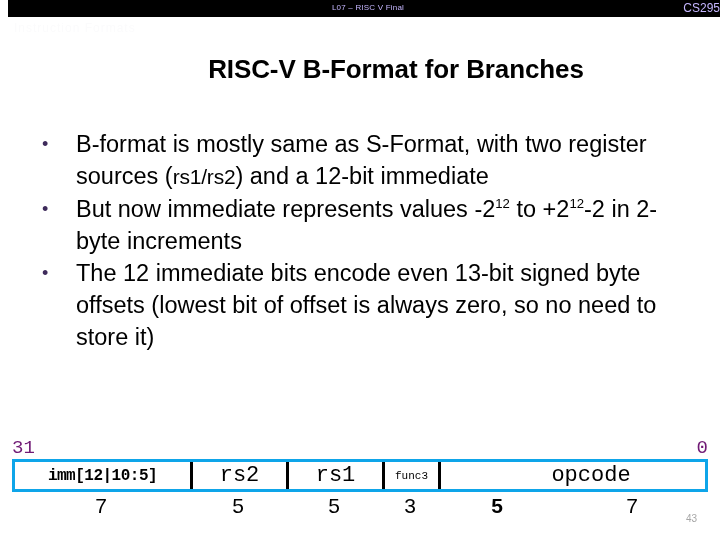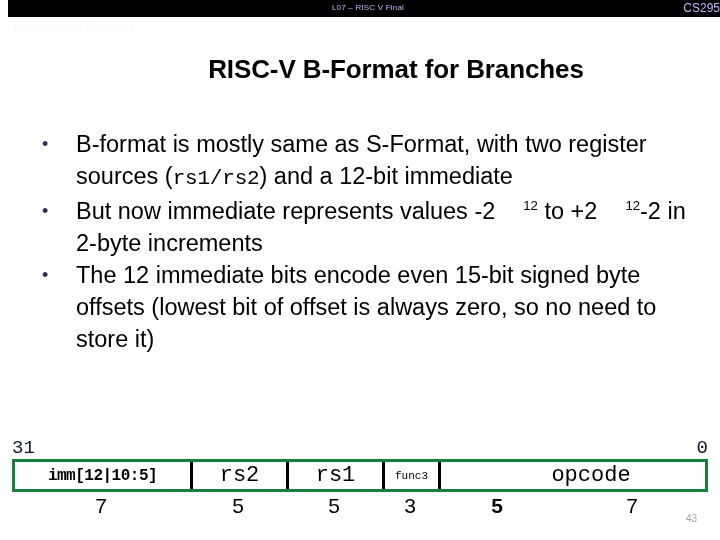--- a/index.html
+++ b/index.html
@@ -92,54 +92,53 @@
     color: #3E2B5B;
     font-size: 18px;
     line-height: 32px;
     box-sizing: border-box;
   }
   .bullet-text {
     flex: 1 1 auto;
     padding-left: 12px;
   }
   .mono {
-    font-family: Liberation Mono, monospace;
+    font-family: Liberation Sans, sans-serif;
     font-size: 21px;
     letter-spacing: -0.2px;
     margin-top: 32px;
   }
   sup {
     font-size: 0.56em;
     vertical-align: super;
     line-height: 0;
-    margin-left: 28px;
   }
 
   
   .fig {
     position: absolute;
     left: 12px;
     top: 437px;
     width: 696px;
   }
   .bit-labels {
     position: relative;
     height: 22px;
     font-family: "Liberation Mono", "DejaVu Sans Mono", monospace;
     font-size: 19px;
-    color: #0f172a;
+    color: #701a75;
   }
   .bit-left { position: absolute; left: 0px; top: 0px; }
   .bit-right { position: absolute; right: 0px; top: 0px; }
 
   .fmt-table {
     display: flex;
     width: 696px;
     height: 33px;
-    border: 3px solid #15803d;
+    border: 3px solid #0ea5e9;
     box-sizing: border-box;
     background: #ffffff;
   }
   .cell {
     display: flex;
     align-items: center;
     justify-content: center;
     border-right: 3px solid #000000;
     box-sizing: border-box;
     font-family: "Liberation Mono", "DejaVu Sans Mono", monospace;
@@ -207,21 +206,21 @@
 
   <div class="bullet-row">
     <div class="bullet-marker">•</div>
     <div class="bullet-text">
       <span>But now immediate represents values -2</span><sup>12</sup><span> to +2</span><sup>12</sup><span>-2 in 2-byte increments</span>
     </div>
   </div>
 
   <div class="bullet-row">
     <div class="bullet-marker">•</div>
-    <div class="bullet-text">The 12 immediate bits encode even 15-bit signed byte offsets (lowest bit of offset is always zero, so no need to store it)</div>
+    <div class="bullet-text">The 12 immediate bits encode even 13-bit signed byte offsets (lowest bit of offset is always zero, so no need to store it)</div>
   </div>
 
 </div>
 
 <div class="fig">
 
   <div class="bit-labels">
     <span class="bit-left">31</span>
     <span class="bit-right">0</span>
   </div>

